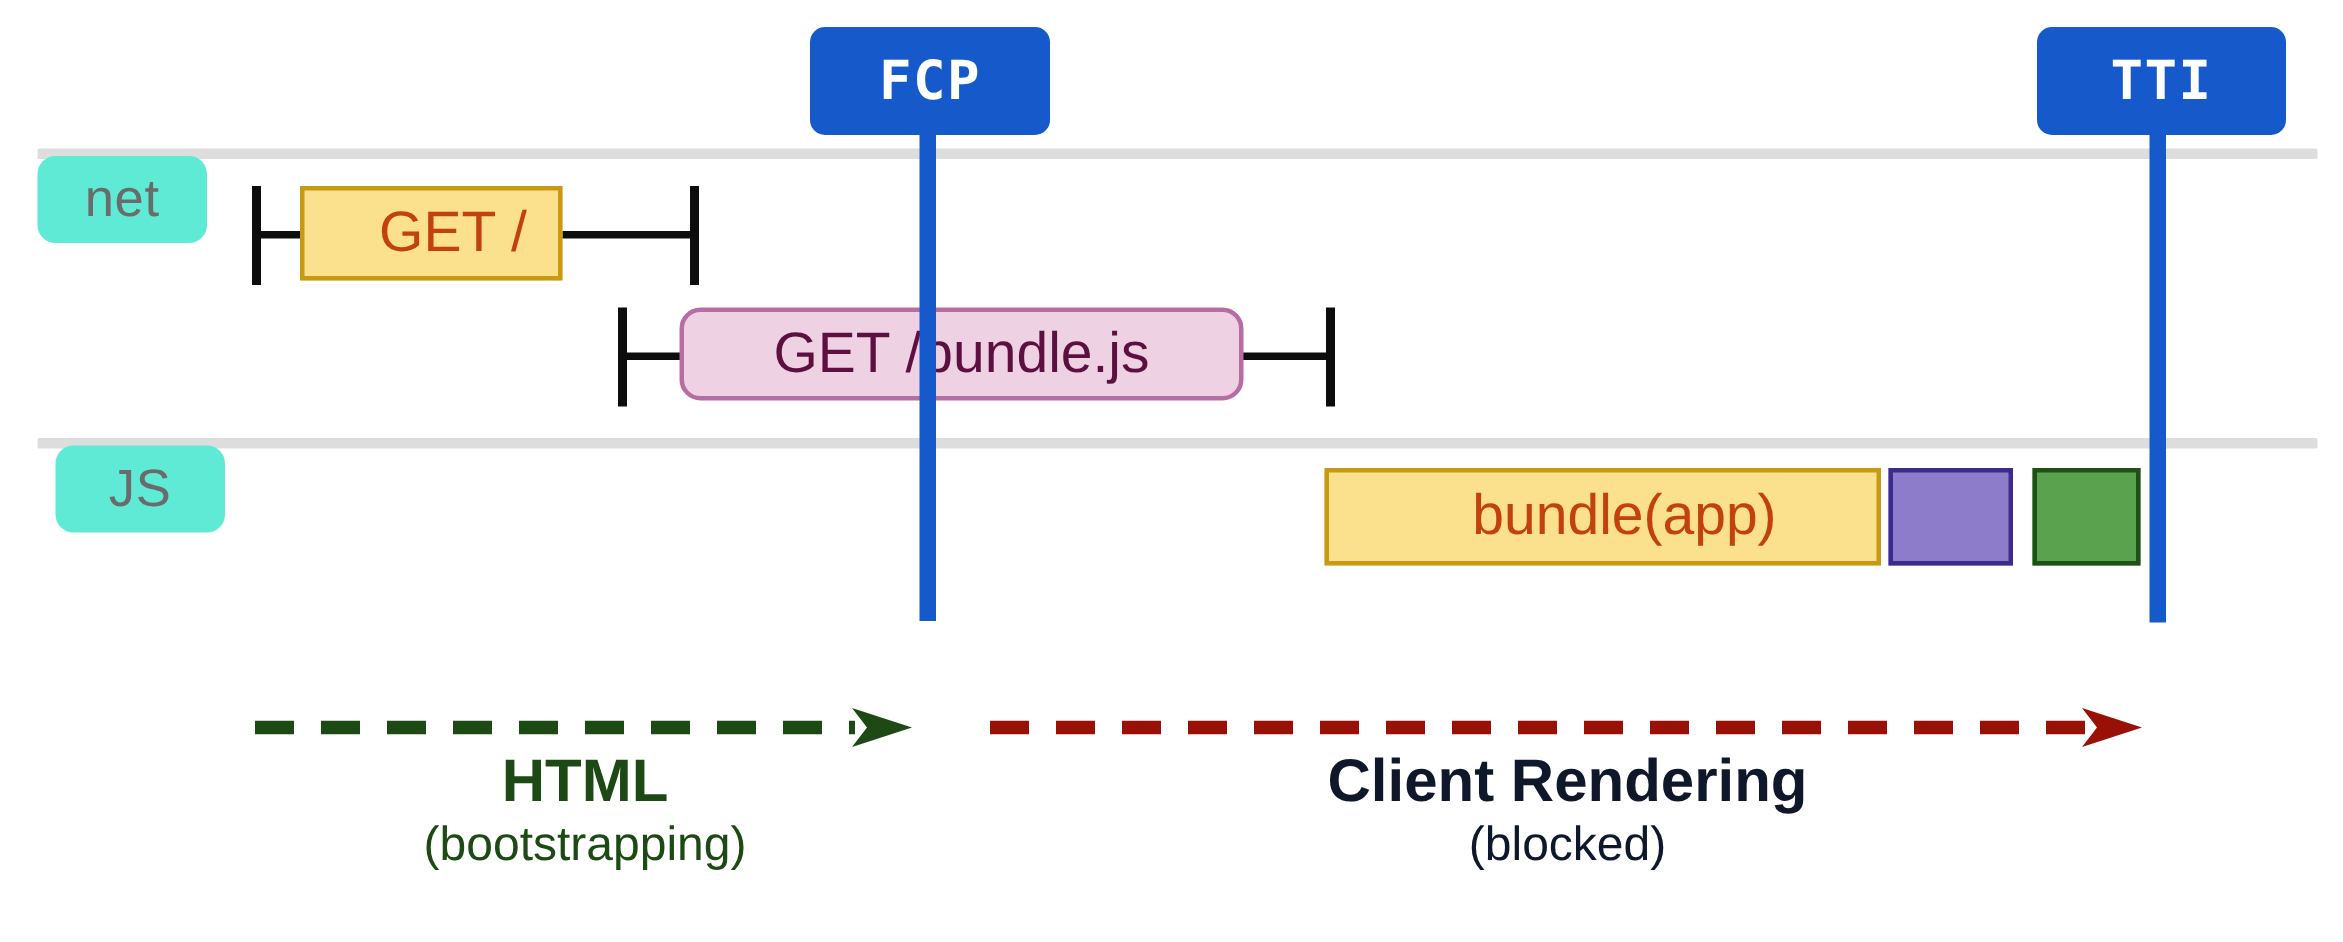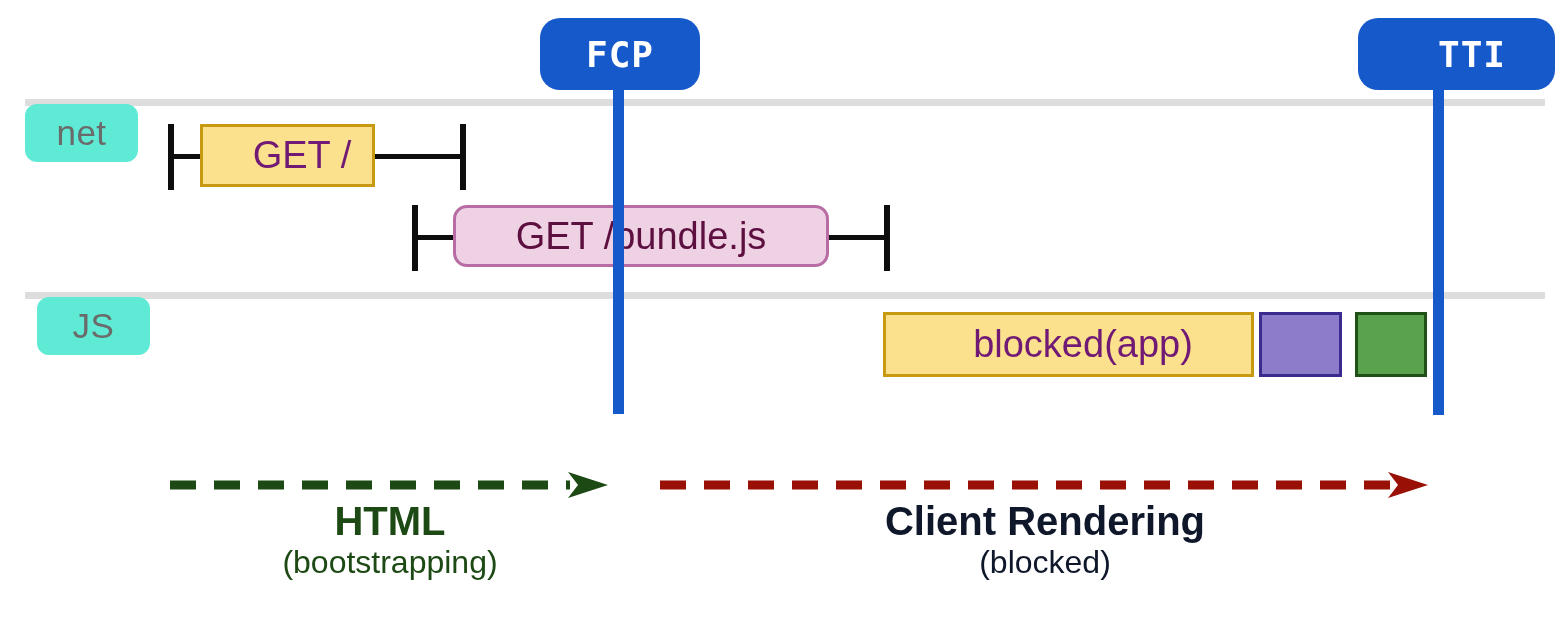--- a/index.html
+++ b/index.html
@@ -39,21 +39,21 @@
 
   
   .marker-line {
     position: absolute;
     width: 11px;
     background: #1659ca;
   }
   .marker-badge {
     position: absolute;
     background: #1659ca;
-    border-radius: 20px;
+    border-radius: 10px;
     display: flex;
     align-items: center;
     justify-content: center;
     color: #ffffff;
     font-family: "DejaVu Sans Mono", monospace;
     font-weight: bold;
     font-size: 36px;
     letter-spacing: 1px;
   }
 
@@ -65,21 +65,21 @@
     border-style: solid;
     display: flex;
     align-items: center;
     justify-content: center;
     font-size: 38px;
     white-space: nowrap;
   }
   .bar.yellow {
     background: #fbe08d;
     border-color: #c79a12;
-    color: #701a75;
+    color: #c2410c;
     padding-left: 29px;
   }
   .bar.pink {
     background: #eed2e3;
     border-color: #b76ca4;
     color: #5d1040;
   }
   .bar.purple {
     background: #8d7cc9;
     border-color: #3c2b8e;
@@ -147,36 +147,36 @@
   <div class="bar pink" style="left:453px; top:205px; width:376px; height:62px;border-radius:14px;">
     <span>GET /bundle.js</span>
   </div>
 
   <div class="track-line" style="left:25px; top:292px; width:1520px;"></div>
   <div class="track-tab" style="left:37px; top:297px; width:113px; height:58px;">
     <span>JS</span>
   </div>
 
   <div class="bar yellow" style="left:883px; top:312px; width:371px; height:65px;">
-    <span>blocked(app)</span>
+    <span>bundle(app)</span>
   </div>
   <div class="bar purple" style="left:1259px; top:312px; width:83px; height:65px;">
     <span></span>
   </div>
   <div class="bar green" style="left:1355px; top:312px; width:72px; height:65px;">
     <span></span>
   </div>
 
   <div class="marker-line" style="left:613px; top:82px; height:332px;"></div>
   <div class="marker-badge" style="left:540px; top:18px; width:160px; height:72px;">
     <span>FCP</span>
   </div>
 
   <div class="marker-line" style="left:1433px; top:82px; height:333px;"></div>
-  <div class="marker-badge" style="left:1358px; top:18px; width:166px; height:72px;padding-left:31px;">
+  <div class="marker-badge" style="left:1358px; top:18px; width:166px; height:72px;">
     <span>TTI</span>
   </div>
 
   <svg class="phase-arrow" style="left:170px; top:470px; width:440px;" viewBox="0 0 440 30" preserveAspectRatio="none">
     <line x1="0" y1="15" x2="400" y2="15" stroke="#1d4a14" stroke-width="9" stroke-dasharray="26,18"></line>
     <polygon points="398,2 438,15 398,28 408,15" fill="#1d4a14"></polygon>
   </svg>
   <div class="phase-label green-text" style="left:170px; top:500px; width:440px;">
     <span class="main">HTML</span>
     <span class="sub">(bootstrapping)</span>

